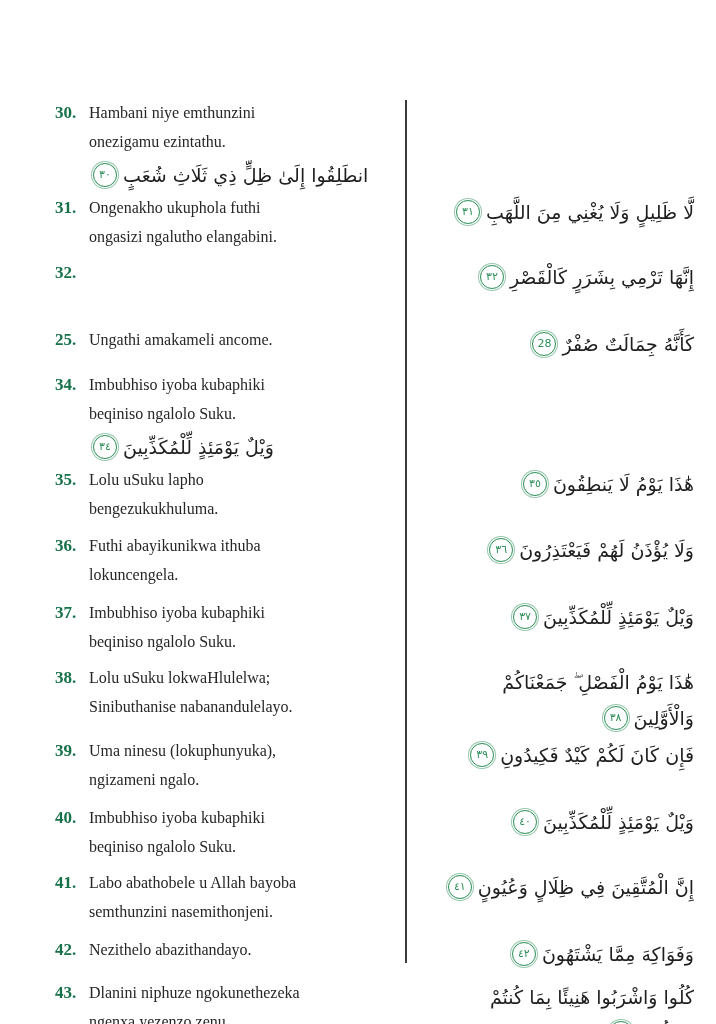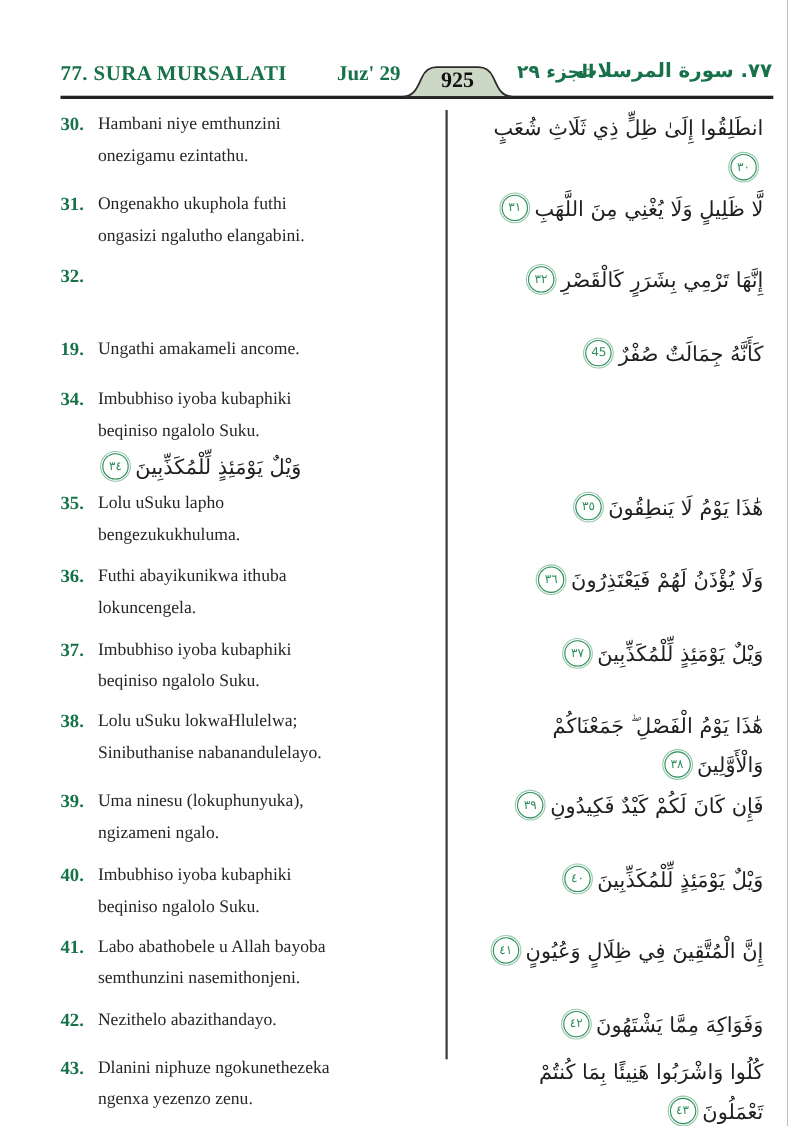--- a/index.html
+++ b/index.html
@@ -77,40 +77,25 @@
     color:var(--marker-green); font-size:11px; line-height:22px;
     text-align:center; vertical-align:middle;
     margin:0 6px 4px 2px;
   }
 </style>
 </head>
 <body>
 
 <div class="page" style="--green: #177149; --marker-green: #2f8f5b;">
 
-  <div class="header">
-    <div class="sura-title-latin">77. SURA MURSALATI</div>
-    <div class="juz-latin">Juz' 29</div>
-
-    <div class="page-badge">
-      <svg width="100" height="30" viewBox="0 0 100 30">
-        <path d="M 0 29 C 11 28.5 13.5 20 17.5 11.5 C 20.5 4.5 24.5 2 31 2 L 69 2 C 75.5 2 79.5 4.5 82.5 11.5 C 86.5 20 89 28.5 100 29 Z" fill="#ccd8c6" stroke="#2b2b2b" stroke-width="1.6"></path>
-      </svg>
-      <div class="num">925</div>
-    </div>
-
-    <div class="juz-arabic">الجزء ٢٩</div>
-    <div class="sura-title-arabic">٧٧. سورة المرسلات</div>
-    <div class="header-rule"></div>
-  </div>
 
   <div class="content">
     <div class="col-divider"></div>
     <div id="verses-list">
-  <div class="verse-row" style="min-height: 65px;">
+  <div class="verse-row" style="min-height: 65px; flex-direction: column;">
     <div class="zulu-cell">
       <span class="verse-number">30.</span>
       <span class="zulu-text">Hambani niye emthunzini
 onezigamu ezintathu.</span>
     </div>
     <div class="arabic-cell"><span>انطَلِقُوا إِلَىٰ ظِلٍّ ذِي ثَلَاثِ شُعَبٍ</span><span class="ayah-marker">٣٠</span></div>
   </div>
 
   <div class="verse-row" style="min-height: 65px;">
     <div class="zulu-cell">
@@ -123,24 +108,24 @@
 
   <div class="verse-row" style="min-height: 67px;">
     <div class="zulu-cell">
       <span class="verse-number">32.</span>
     </div>
     <div class="arabic-cell"><span>إِنَّهَا تَرْمِي بِشَرَرٍ كَالْقَصْرِ</span><span class="ayah-marker">٣٢</span></div>
   </div>
 
   <div class="verse-row" style="min-height: 45px;">
     <div class="zulu-cell">
-      <span class="verse-number">19.</span>
+      <span class="verse-number">25.</span>
       <span class="zulu-text">Ungathi amakameli ancome.</span>
     </div>
-    <div class="arabic-cell"><span>كَأَنَّهُ جِمَالَتٌ صُفْرٌ</span><span class="ayah-marker">45</span></div>
+    <div class="arabic-cell"><span>كَأَنَّهُ جِمَالَتٌ صُفْرٌ</span><span class="ayah-marker">28</span></div>
   </div>
 
   <div class="verse-row" style="min-height: 65px; flex-direction: column;">
     <div class="zulu-cell">
       <span class="verse-number">34.</span>
       <span class="zulu-text">Imbubhiso iyoba kubaphiki
 beqiniso ngalolo Suku.</span>
     </div>
     <div class="arabic-cell"><span>وَيْلٌ يَوْمَئِذٍ لِّلْمُكَذِّبِينَ</span><span class="ayah-marker">٣٤</span></div>
   </div>

